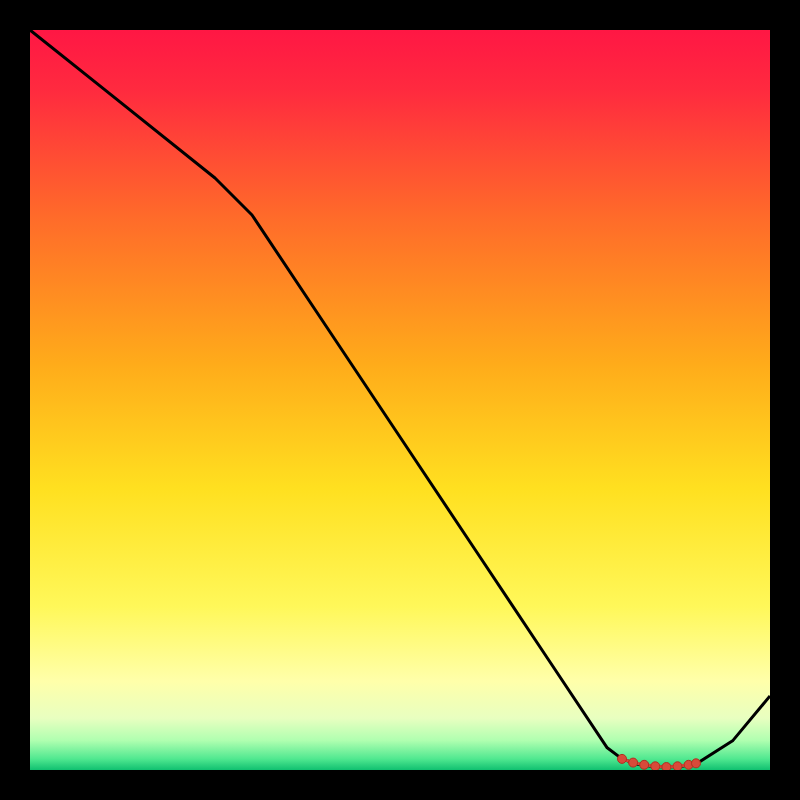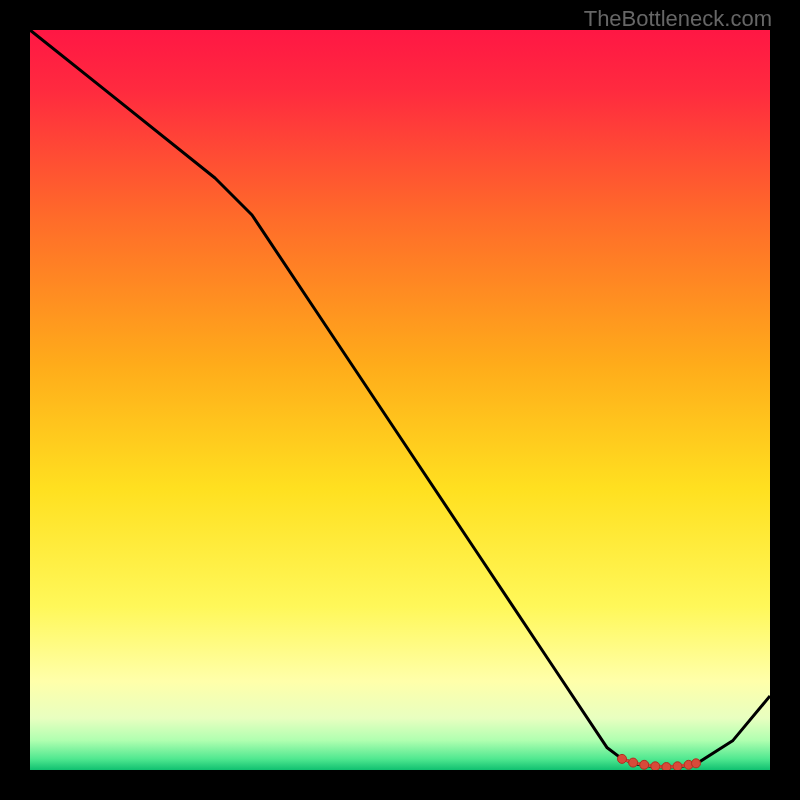--- a/index.html
+++ b/index.html
@@ -47,21 +47,20 @@
     top: 0;
     width: 740px;
     height: 740px;
     z-index: 10;
   }
 </style>
 </head>
 <body>
 <div class="container">
 
-  <div class="watermark">TheBottleneck.com</div>
 
   <div class="plot-frame">
 
     <svg class="gradient" viewBox="0 0 740 740" preserveAspectRatio="none">
       <defs>
         <linearGradient id="bgGrad" x1="0" y1="0" x2="0" y2="1">
           <stop offset="0%" stop-color="#ff1744"></stop>
           <stop offset="8%" stop-color="#ff2a3f"></stop>
           <stop offset="25%" stop-color="#ff6a2a"></stop>
           <stop offset="45%" stop-color="#ffab1a"></stop>

